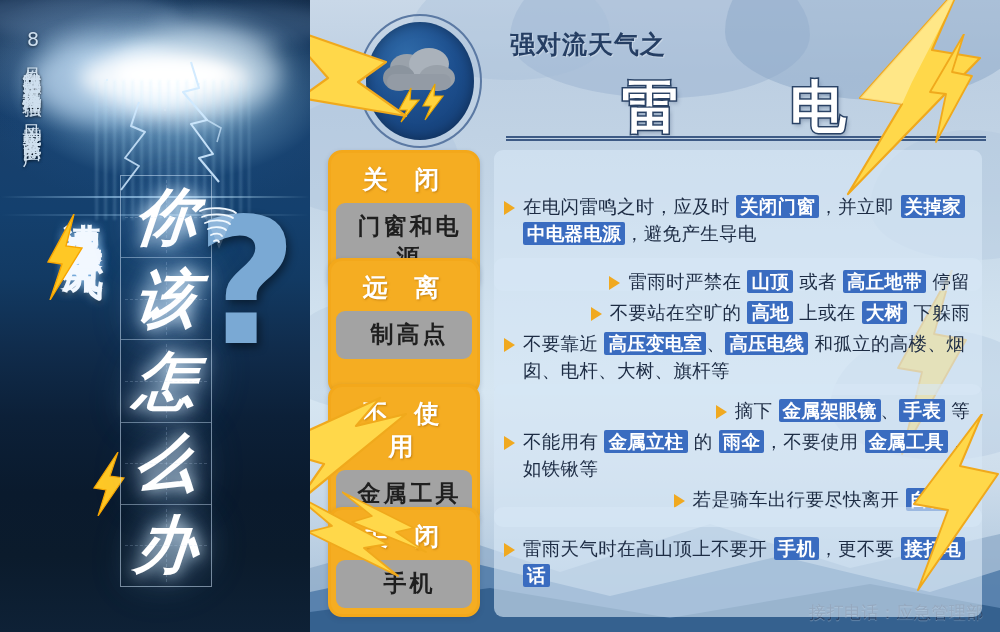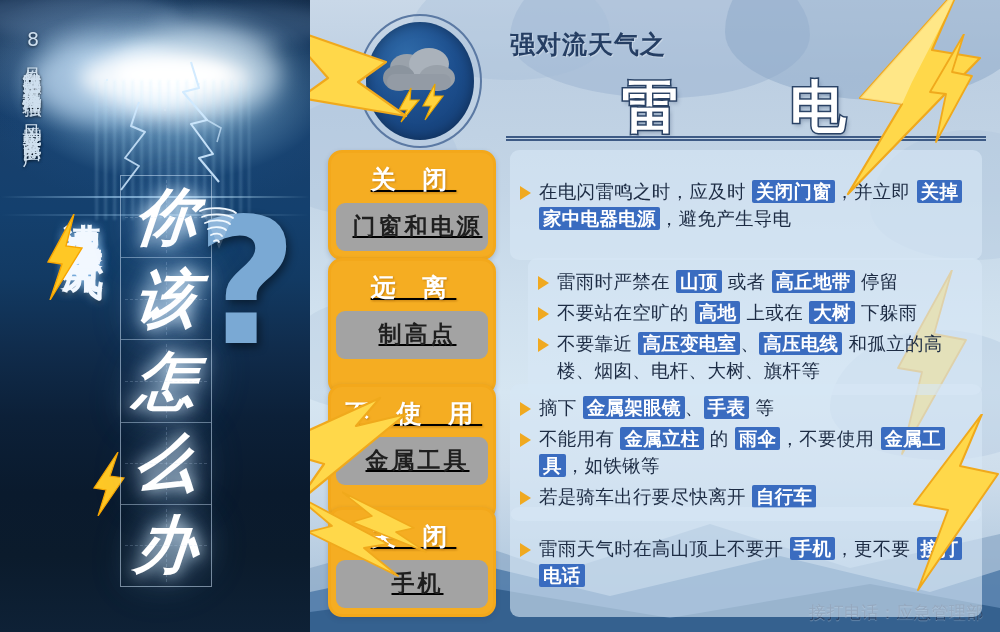--- a/index.html
+++ b/index.html
@@ -175,46 +175,46 @@
     margin-left: 44px;
   }
   #header-rule {
     position: absolute; left: 196px; top: 136px; width: 480px; height: 5px;
     border-top: 2px solid #3d5a85;
     border-bottom: 2px solid #3d5a85;
   }
 
   .row { position: absolute; left: 18px; width: 654px; display: flex; }
   .badge {
-    width: 168px; flex: none;
+    width: 152px; flex: none;
     border: 3px solid #f3a81b;
     border-radius: 14px;
     background: #f5ad22;
     padding: 5px 5px 6px 5px;
     box-shadow: 0 2px 5px rgba(40,60,90,.22);
-    position: relative; z-index: 3; text-decoration: underline;
+    position: relative; z-index: 3;
   }
   .badge .b-top {
     text-align: center; color: #ffffff; font-weight: bold;
     font-size: 25px; letter-spacing: 9px; padding: 5px 0 7px 3px;
     text-shadow: 1px 1px 2px rgba(160,95,0,.55);
   }
   .badge .b-bot {
     background: #a3a3a3; border-radius: 9px;
     text-align: center; color: #1f1f1f; font-weight: bold;
     font-size: 23px; letter-spacing: 3px; padding: 8px 0 9px 11px;
     font-family: "DejaVu Serif", "Liberation Serif", serif;
   }
   .bullets {
     flex: 1; margin-left: 14px;
     background: rgba(214,231,245,0.62);
     border-radius: 9px;
     padding: 8px 12px 9px 10px;
     display: flex; flex-direction: column; justify-content: center;
-    position: relative; z-index: 2;
+    position: relative; z-index: 2; align-items: flex-end;
   }
   .bullet { display: flex; align-items: flex-start; margin: 2px 0; }
   .bullet .tri {
     flex: none; width: 0; height: 0; margin: 8px 8px 0 0;
     border-left: 11px solid #f0a920;
     border-top: 7px solid transparent;
     border-bottom: 7px solid transparent;
   }
   .bullet .txt {
     color: #1d2c44; font-size: 18.5px; line-height: 27px;
@@ -348,21 +348,21 @@
         <div class="b-bot">门窗和电源</div>
       </div>
       <div class="bullets">
         <div class="bullet">
           <span class="tri"></span>
           <span class="txt">在电闪雷鸣之时，应及时 <em>关闭门窗</em>，并立即 <em>关掉家中电器电源</em>，避免产生导电</span>
         </div>
       </div>
     </div>
 
-    <div class="row" style="top:258px;gap:18px;">
+    <div class="row" style="top:258px;">
       <div class="badge">
         <div class="b-top">远 离</div>
         <div class="b-bot">制高点</div>
       </div>
       <div class="bullets">
         <div class="bullet">
           <span class="tri"></span>
           <span class="txt">雷雨时严禁在 <em>山顶</em> 或者 <em>高丘地带</em> 停留</span>
         </div>
         <div class="bullet">

